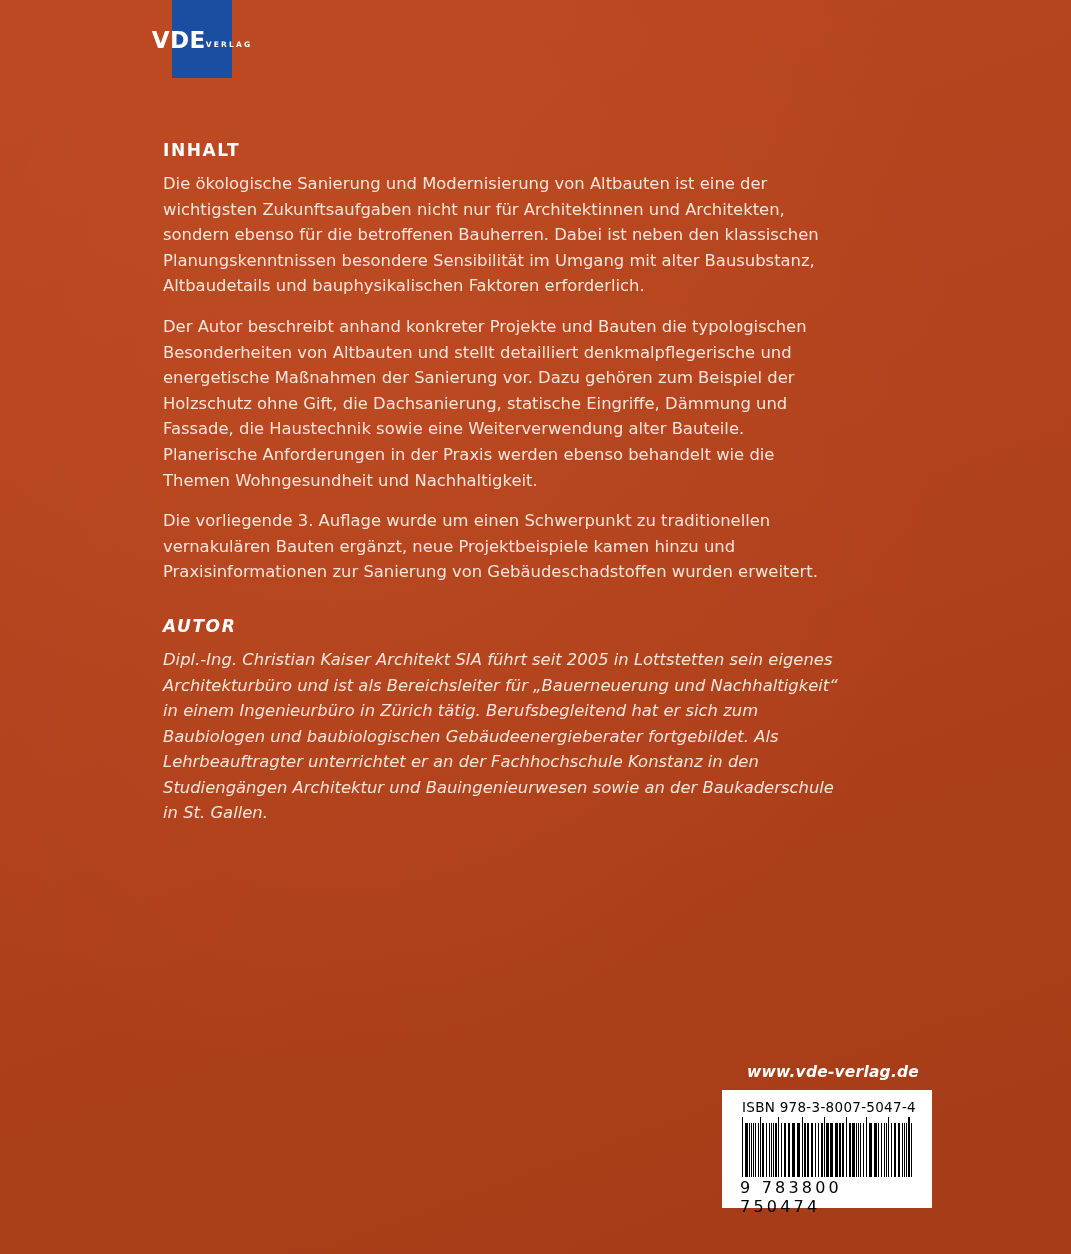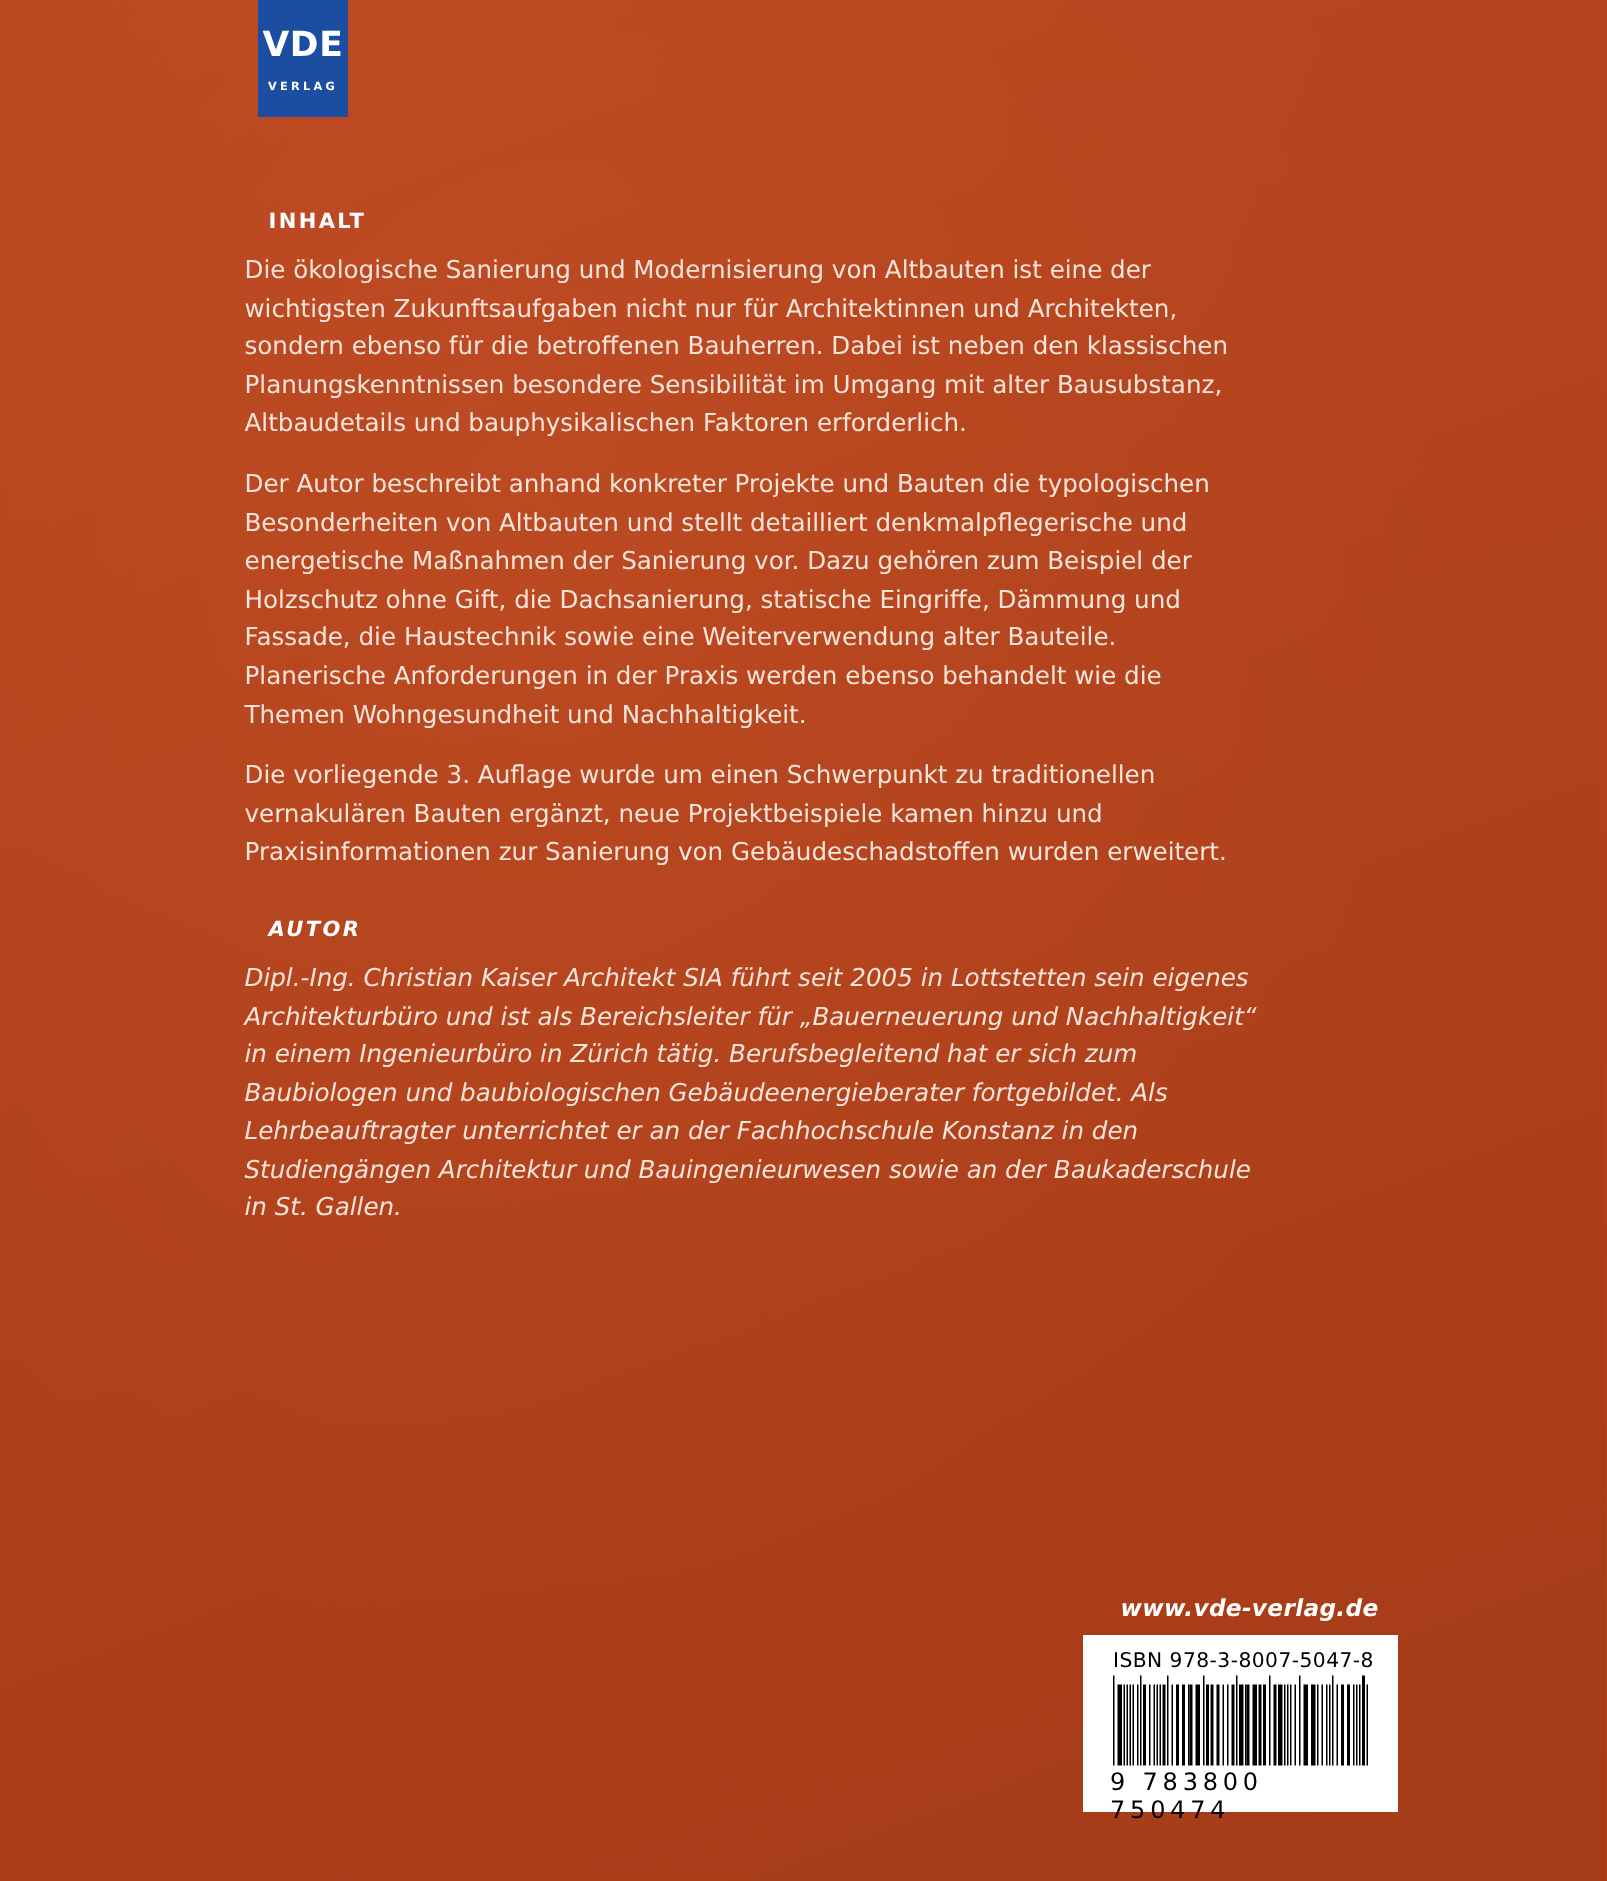--- a/index.html
+++ b/index.html
@@ -26,21 +26,20 @@
 
   
   .logo {
     position: absolute;
     left: 172px;
     top: 0px;
     width: 60px;
     height: 78px;
     background: #1b4da0;
     display: flex;
-    flex-direction: column;
     align-items: center;
     justify-content: center;
     color: #ffffff;
   }
   .logo-main {
     font-weight: bold;
     font-size: 23px;
     letter-spacing: 0.5px;
     line-height: 1;
     margin-top: 2px;
@@ -54,25 +53,25 @@
 
   
   .content {
     position: absolute;
     left: 163px;
     top: 140px;
     width: 680px;
     color: #f2ded3;
   }
   h2.section-title {
-    font-size: 14px;
+    font-size: 17px;
     letter-spacing: 1.6px;
     font-weight: bold;
     color: #ffffff;
-    margin: 0 0 11px 16px;
+    margin: 0 0 11px 0;
   }
   .section + .section {
     margin-top: 31px;
     font-style: italic;
   }
   p.para {
     font-size: 16.4px;
     line-height: 25.6px;
     margin: 0 0 15px 0;
     color: #f6e4da;
@@ -165,21 +164,21 @@
     <h2 class="section-title">AUTOR</h2>
     <p class="para">Dipl.-Ing. Christian Kaiser Architekt SIA führt seit 2005 in Lottstetten sein eigenes Architekturbüro und ist als Bereichsleiter für „Bauerneuerung und Nachhaltigkeit“ in einem Ingenieurbüro in Zürich tätig. Berufsbegleitend hat er sich zum Baubiologen und baubiologischen Gebäudeenergieberater fortgebildet. Als Lehrbeauftragter unterrichtet er an der Fachhochschule Konstanz in den Studiengängen Architektur und Bauingenieurwesen sowie an der Baukaderschule in St. Gallen.</p>
   </div>
 
 
 </div>
 
 <div class="url">www.vde-verlag.de</div>
 
 <div class="barcode-box">
-  <div class="isbn-text">ISBN 978-3-8007-5047-8</div>
+  <div class="isbn-text">ISBN 978-3-8007-5047-4</div>
   <div class="bars" id="barcode-bars">
       <span style="width: 1px; margin-right: 2px; height: 112%;"></span>
       <span style="width: 3px; margin-right: 1px;"></span>
       <span style="width: 2px; margin-right: 1px;"></span>
       <span style="width: 1px; margin-right: 1px;"></span>
       <span style="width: 1px; margin-right: 1px;"></span>
       <span style="width: 1px; margin-right: 2px;"></span>
       <span style="width: 1px; margin-right: 1px;"></span>
       <span style="width: 1px; margin-right: 1px; height: 112%;"></span>
       <span style="width: 2px; margin-right: 2px;"></span>

